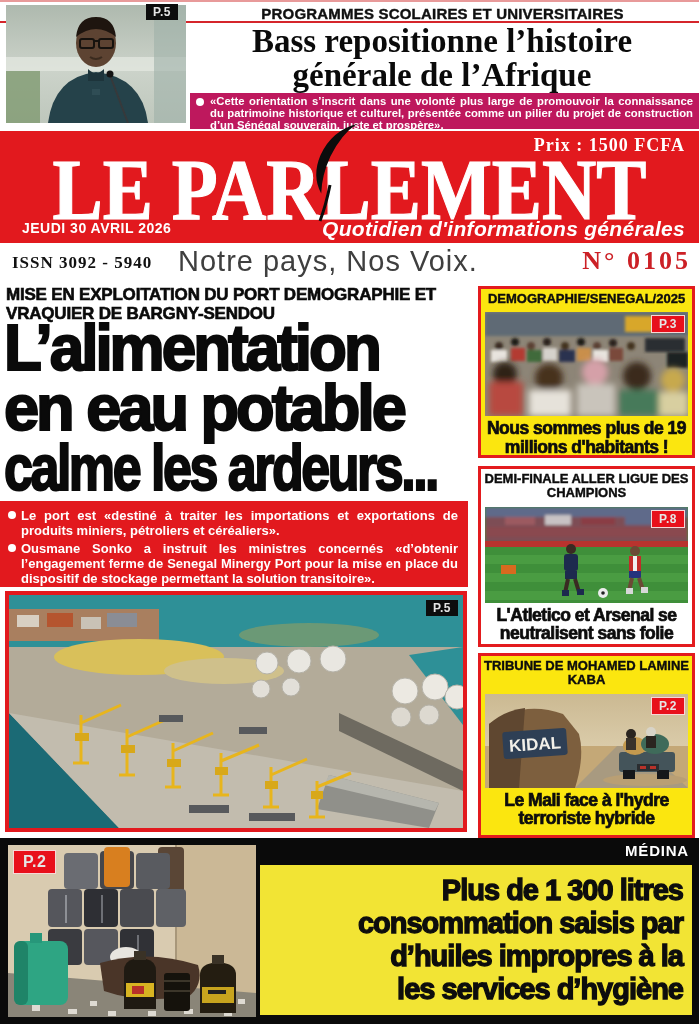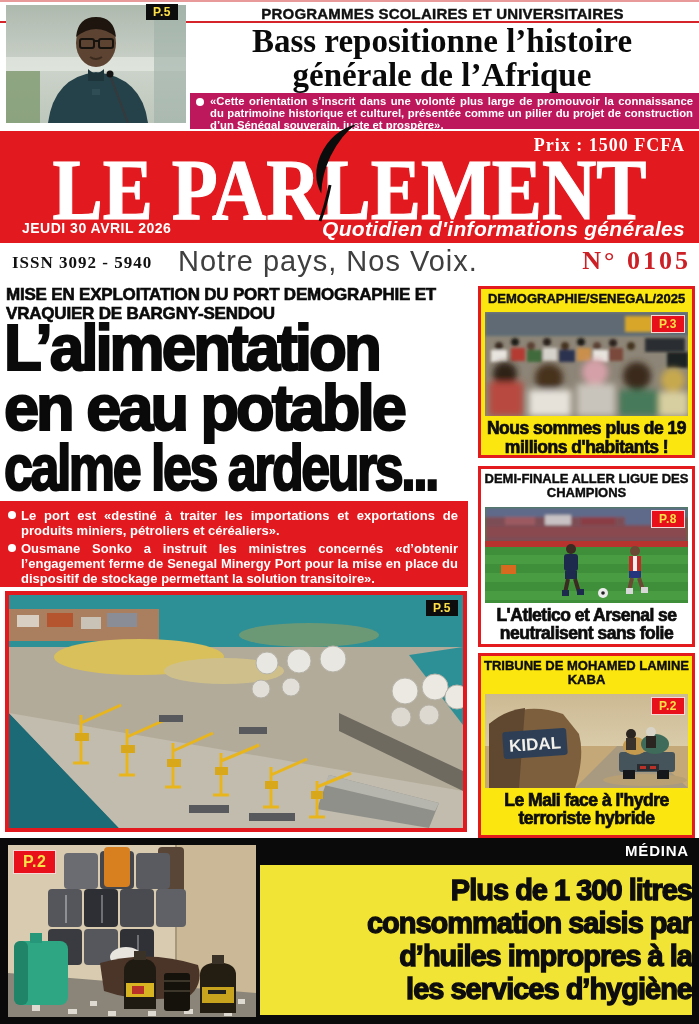--- a/index.html
+++ b/index.html
@@ -1,18 +1,18 @@
 <!DOCTYPE html>
 <html><head>
 <meta charset="utf-8">
 <style>
   html,body{margin:0;padding:0;}
   body{width:699px;height:1024px;position:relative;background:#fff;font-family:"Liberation Sans",sans-serif;overflow:hidden;}
   .abs{position:absolute;}
-  .badge{display:inline-block;color:#fde047;font-weight:bold;font-size:12px;line-height:1;padding:2px 7px;letter-spacing:.5px;}
+  .badge{display:inline-block;color:#e5e5e5;font-weight:bold;font-size:12px;line-height:1;padding:2px 7px;letter-spacing:.5px;}
   .badge-black{background:#0d0d0d;}
   .badge-red{background:#e8101b;border:1px solid #f7d7d7;}
   
   #top-banner{left:0;top:0;width:699px;height:129px;background:#fff;}
   #top-redline-top{left:0;top:0;width:699px;height:2px;background:#e89a9a;}
   #top-redline{left:0;top:21px;width:699px;height:2px;background:#d5252b;}
   #speaker-photo{left:6px;top:5px;width:180px;height:118px;z-index:2;}
   #speaker-badge{left:146px;top:4px;z-index:3;}
   #top-kicker{left:190px;top:5px;width:505px;text-align:center;font-size:15px;font-weight:bold;color:#111;-webkit-text-stroke:.4px #111;letter-spacing:.2px;}
   #top-headline{left:192px;top:25px;width:500px;text-align:center;font-family:"Liberation Serif",serif;font-weight:bold;font-size:33px;line-height:1.02;color:#0a0a0a;}
@@ -50,21 +50,21 @@
   .side-kicker{text-align:center;font-weight:bold;font-size:13px;line-height:1.1;color:#0d0d0d;-webkit-text-stroke:.4px #0d0d0d;padding:3px 2px 6px;}
   .side-photo{position:relative;margin:0 4px;}
   .side-photo svg{display:block;}
   .photo-badge{position:absolute;top:3px;right:3px;}
   .side-headline{text-align:center;font-weight:bold;color:#0d0d0d;-webkit-text-stroke:.7px #0d0d0d;font-size:17.5px;line-height:1.08;letter-spacing:-.5px;padding-top:3px;}
   
   #bottom-strip{left:0;top:838px;width:699px;height:186px;background:#0a0a0a;}
   #oils-photo{left:8px;top:7px;width:248px;height:172px;}
   #oils-badge{left:5px;top:5px;position:absolute;z-index:2;font-size:16px;padding:3px 9px;}
   #medina{right:10px;top:4px;color:#fff;font-weight:bold;font-size:15px;letter-spacing:.8px;}
-  #bottom-yellow{left:260px;top:27px;width:432px;height:150px;background:#f2e434;display:flex;flex-direction:column;justify-content:center;align-items:flex-end;box-sizing:border-box;}
+  #bottom-yellow{left:260px;top:27px;width:432px;height:150px;background:#f2e434;display:flex;flex-direction:column;justify-content:center;align-items:flex-end;padding-right:9px;box-sizing:border-box;}
   .bottom-line{font-weight:bold;font-size:29px;line-height:1.13;color:#0d0d0d;-webkit-text-stroke:1.3px #0d0d0d;letter-spacing:-1px;white-space:nowrap;}
 </style>
 </head>
 <body>
 
 <div id="top-banner" class="abs">
   <div id="top-redline-top" class="abs"></div>
   <div id="top-redline" class="abs"></div>
 
   <div id="speaker-photo" class="abs">

